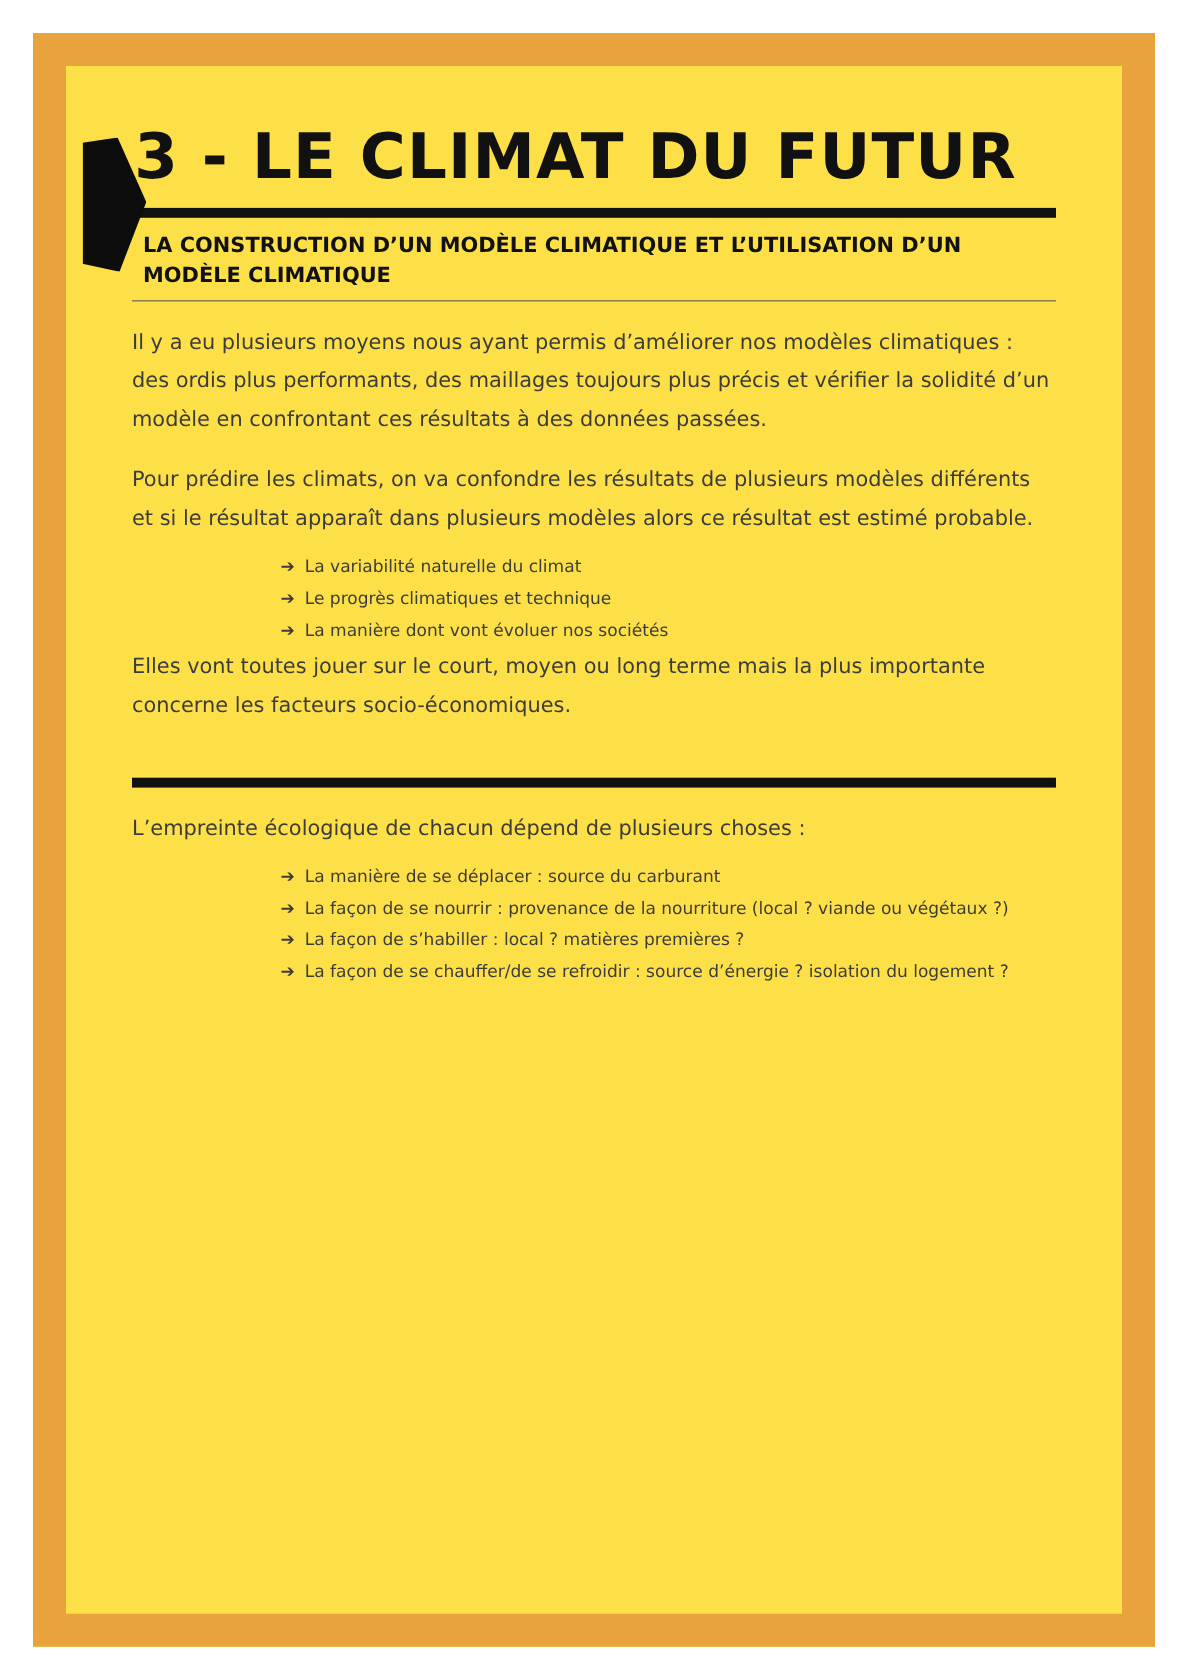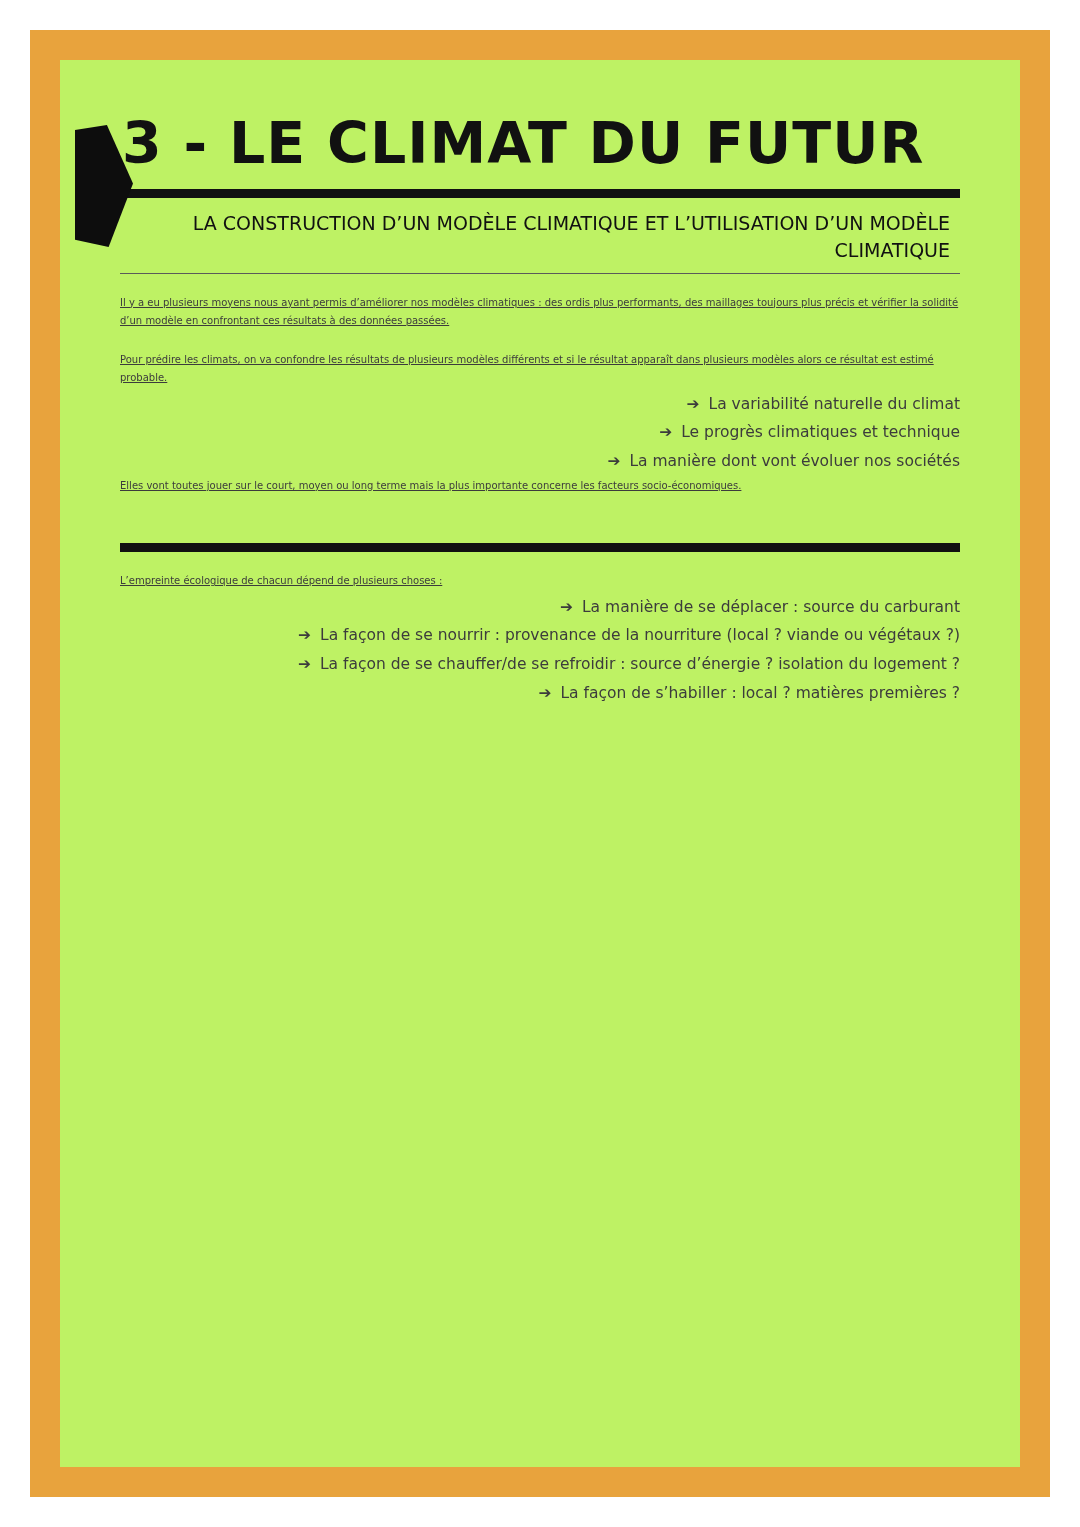--- a/index.html
+++ b/index.html
@@ -12,21 +12,21 @@
     height: 1527px;
     background: #ffffff;
     padding: 30px;
     overflow: hidden;
   }
 
   .frame {
     width: 100%;
     height: 100%;
     border: 30px solid #e8a33d;
-    background: #bef264;
+    background: #fde047;
     position: relative;
   }
 
   .content {
     padding: 52px 60px 0 60px;
     color: #3c3c3c;
   }
 
   
   .bookmark {
@@ -53,40 +53,38 @@
   .thick-bar {
     height: 9px;
     background: #111111;
     margin-top: 14px;
   }
 
   .section-heading {
     margin: 10px 0 0 0;
     padding: 2px 10px 8px 10px;
     font-size: 19px;
-    font-weight: normal;
+    font-weight: bold;
     color: #111111;
-    text-align: right;
+    text-align: left;
     line-height: 1.45;
     border-bottom: 1px solid #5a5a5a;
   }
 
   .para {
     margin: 20px 0 0 0;
-    font-size: 10px;
+    font-size: 19px;
     line-height: 1.85;
     color: #3c3c3c;
-    text-decoration: underline;
   }
   .para.no-gap { margin-top: 1px; }
 
   .bullets {
-    margin: 2px 0 0 0;
+    margin: 12px 0 0 0;
     padding-left: 135px;
-    text-align: right;
   }
 
   .bullet {
     font-size: 15.5px;
     line-height: 1.85;
     color: #3c3c3c;
   }
 
   .bullet .arrow {
     display: inline-block;
@@ -139,22 +137,22 @@
       <p class="para">L’empreinte écologique de chacun dépend de plusieurs choses :</p>
 
       <div class="bullets">
         <div class="bullet">
           <span class="arrow">➔</span><span>La manière de se déplacer : source du carburant</span>
         </div>
         <div class="bullet">
           <span class="arrow">➔</span><span>La façon de se nourrir : provenance de la nourriture (local ? viande ou végétaux ?)</span>
         </div>
         <div class="bullet">
-          <span class="arrow">➔</span><span>La façon de se chauffer/de se refroidir : source d’énergie ? isolation du logement ?</span>
+          <span class="arrow">➔</span><span>La façon de s’habiller : local ? matières premières ?</span>
         </div>
         <div class="bullet">
-          <span class="arrow">➔</span><span>La façon de s’habiller : local ? matières premières ?</span>
+          <span class="arrow">➔</span><span>La façon de se chauffer/de se refroidir : source d’énergie ? isolation du logement ?</span>
         </div>
       </div>
 
     </div>
   </div>
 </div>
 
 </body></html>

